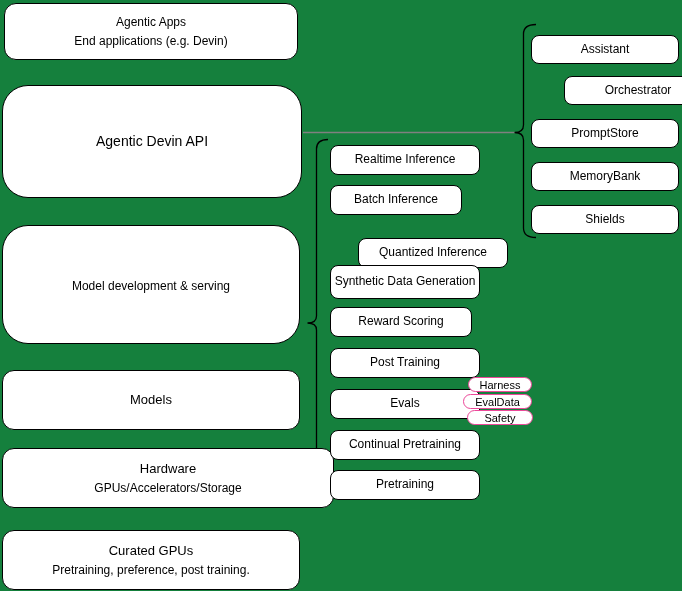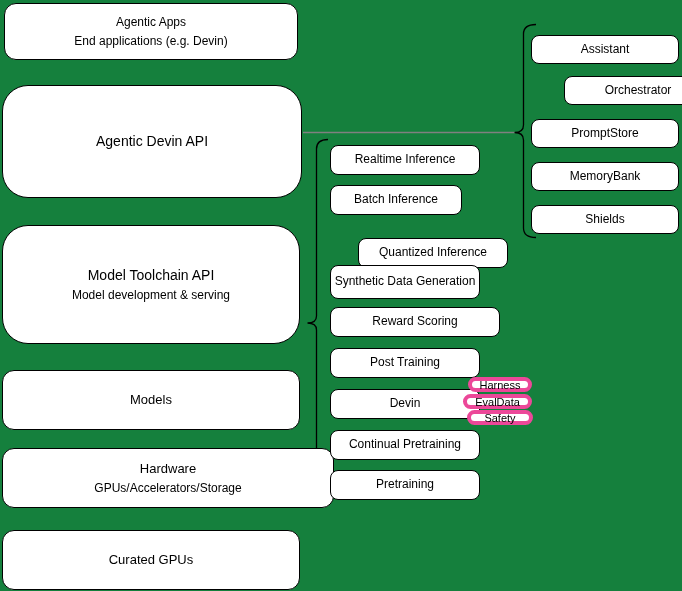--- a/index.html
+++ b/index.html
@@ -28,21 +28,21 @@
     align-items: center;
     justify-content: center;
     text-align: center;
   }
   .node .title { line-height: 1.2; }
   .node .subtitle { font-size: 12px; line-height: 1.2; margin-top: 4px; }
   .leaf-label { font-size: 12px; line-height: 1.1; }
   .chip {
     position: absolute;
     box-sizing: border-box;
-    border: 4px solid #ec4899;
+    border: 1px solid #ec4899;
     background: #ffffff;
     border-radius: 9px;
     display: flex;
     align-items: center;
     justify-content: center;
     font-size: 11px;
     z-index: 5;
   }
 </style>
 </head>
@@ -61,55 +61,55 @@
 
   <div id="left-stack">
       <div class="node" style="left: 4px; top: 3px; width: 294px; height: 57px; border-radius: 12px;">
         <div class="title" style="font-size: 12px;">Agentic Apps</div>
         <div class="subtitle">End applications (e.g. Devin)</div>
       </div>
       <div class="node" style="left: 2px; top: 85px; width: 300px; height: 113px; border-radius: 26px;">
         <div class="title" style="font-size: 14px;">Agentic Devin API</div>
       </div>
       <div class="node" style="left: 2px; top: 225px; width: 298px; height: 119px; border-radius: 26px;">
-        <div class="title" style="font-size: 14px;">Model Toolchain API</div>
         <div class="subtitle">Model development &amp; serving</div>
       </div>
       <div class="node" style="left: 2px; top: 370px; width: 298px; height: 60px; border-radius: 12px;">
         <div class="title" style="font-size: 13px;">Models</div>
       </div>
       <div class="node" style="left: 2px; top: 448px; width: 332px; height: 60px; border-radius: 12px;">
         <div class="title" style="font-size: 13px;">Hardware</div>
         <div class="subtitle">GPUs/Accelerators/Storage</div>
       </div>
       <div class="node" style="left: 2px; top: 530px; width: 298px; height: 60px; border-radius: 12px;">
         <div class="title" style="font-size: 13px;">Curated GPUs</div>
+        <div class="subtitle">Pretraining, preference, post training.</div>
       </div>
     </div>
   <div id="middle-stack">
       <div class="node" style="left: 330px; top: 145px; width: 150px; height: 30px; border-radius: 8px;">
         <div class="leaf-label">Realtime Inference</div>
       </div>
       <div class="node" style="left: 330px; top: 185px; width: 132px; height: 30px; border-radius: 8px;">
         <div class="leaf-label">Batch Inference</div>
       </div>
       <div class="node" style="left: 330px; top: 238px; width: 150px; height: 30px; border-radius: 8px; margin-left: 28px;">
         <div class="leaf-label">Quantized Inference</div>
       </div>
       <div class="node" style="left: 330px; top: 265px; width: 150px; height: 34px; border-radius: 8px;">
         <div class="leaf-label">Synthetic Data Generation</div>
       </div>
-      <div class="node" style="left: 330px; top: 307px; width: 170px; height: 30px; border-radius: 8px;">
+      <div class="node" style="left: 330px; top: 307px; width: 142px; height: 30px; border-radius: 8px;">
         <div class="leaf-label">Reward Scoring</div>
       </div>
       <div class="node" style="left: 330px; top: 348px; width: 150px; height: 30px; border-radius: 8px;">
         <div class="leaf-label">Post Training</div>
       </div>
       <div class="node" style="left: 330px; top: 389px; width: 150px; height: 30px; border-radius: 8px;">
-        <div class="leaf-label">Devin</div>
+        <div class="leaf-label">Evals</div>
       </div>
       <div class="node" style="left: 330px; top: 430px; width: 150px; height: 30px; border-radius: 8px;">
         <div class="leaf-label">Continual Pretraining</div>
       </div>
       <div class="node" style="left: 330px; top: 470px; width: 150px; height: 30px; border-radius: 8px;">
         <div class="leaf-label">Pretraining</div>
       </div>
     </div>
   <div id="right-stack">
       <div class="node" style="left: 531px; top: 35px; width: 148px; height: 29px; border-radius: 8px;">

